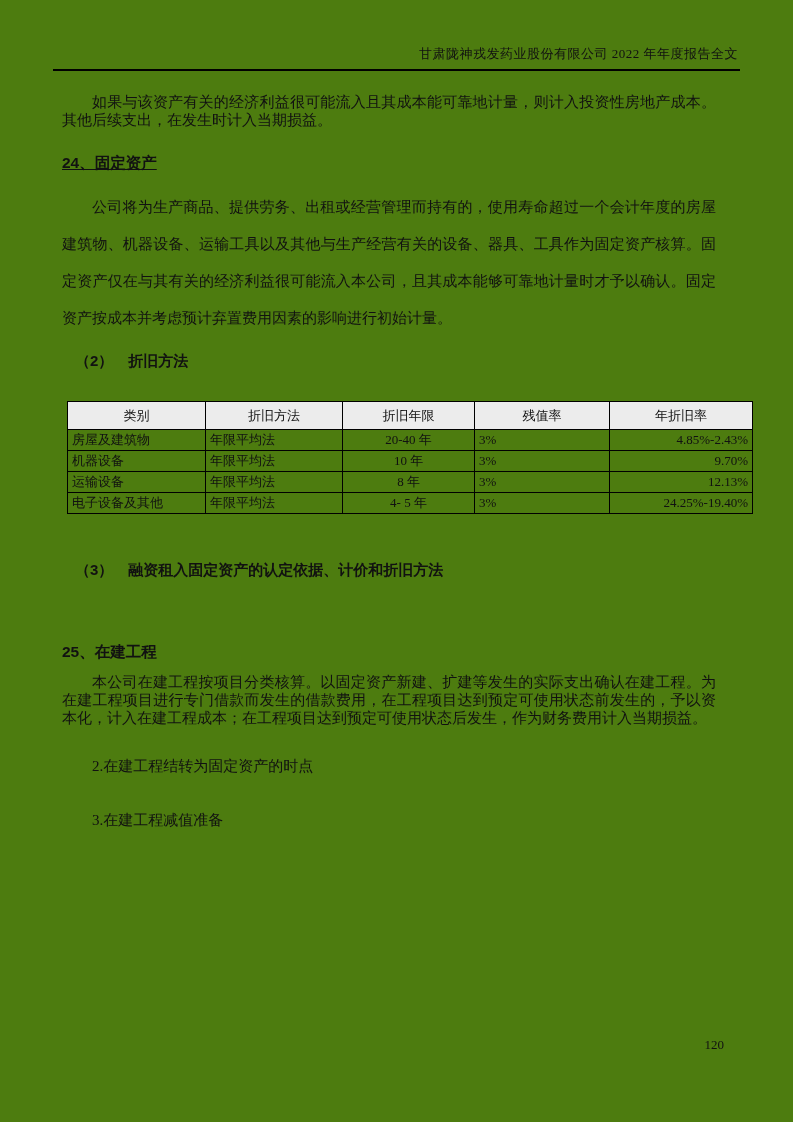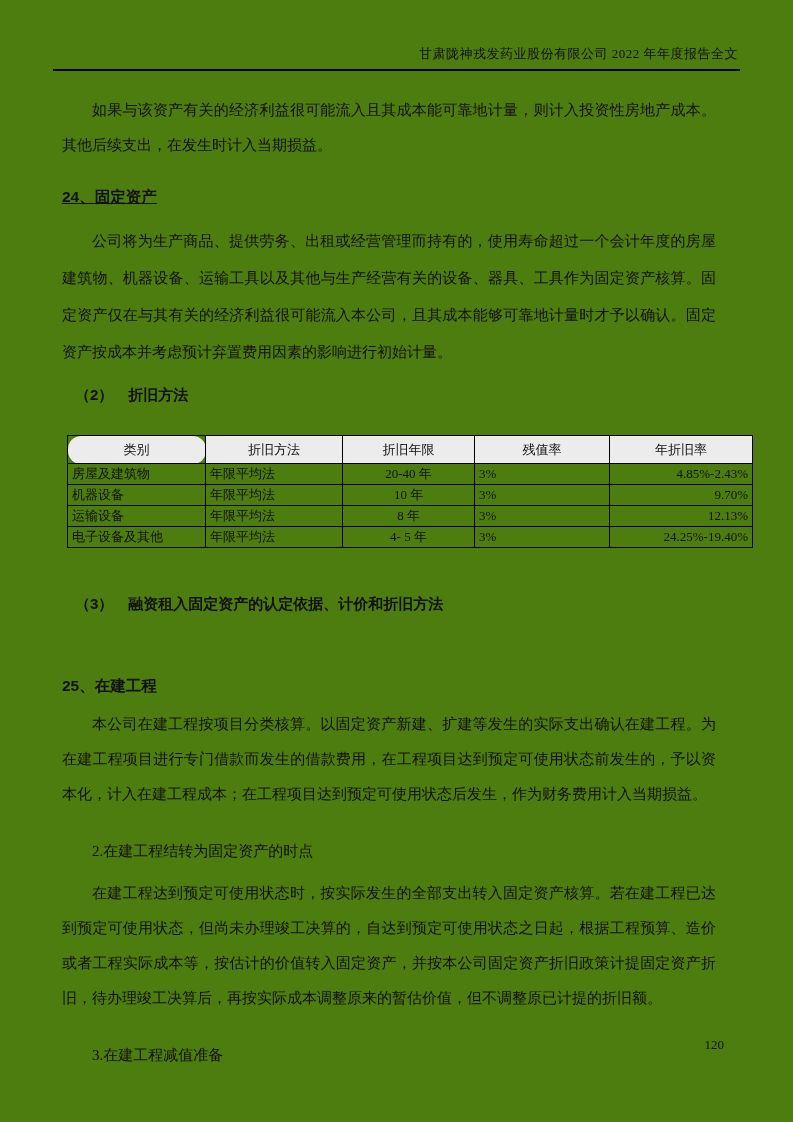--- a/index.html
+++ b/index.html
@@ -21,21 +21,21 @@
     padding-right:2px;
   }
   .header-rule{
     border:none;
     border-top:2px solid #000;
     margin:7px 0 0 0;
   }
   p{margin:0;}
   .body-text{
     font-size:15px;
-    line-height:35px;
+    line-height:18px;
     text-align:justify;
     text-indent:2em;
     margin-left:9px;
     margin-right:24px;
   }
   .p-intro{margin-top:22px;}
   .h-main{
     font-family:"Liberation Sans","DejaVu Sans",sans-serif;
     font-weight:700;
     font-size:15.5px;
@@ -68,21 +68,21 @@
     overflow:hidden;
     white-space:nowrap;
   }
   .dep-table thead th{
     background:#ececec;
     text-align:center;
     height:25px;
   }
   .dep-table td{height:15px;}
   .dep-table{border:1.5px solid #000;}
-  .col-cat{width:129px;text-align:left;border-radius:13px;}
+  .col-cat{width:129px;text-align:left;}
   .col-method{width:128px;text-align:left;}
   .col-years{width:123px;text-align:center;}
   .col-residual{width:126px;text-align:left;}
   .col-annual{width:134px;text-align:right;}
   td.col-annual{padding-left:22px;}
   .h-sub3{margin-top:47px;}
   .h-25{margin-top:62px;}
   .item-title{
     font-size:15px;
     line-height:29px;
@@ -157,19 +157,18 @@
     </tbody>
   </table>
 
   <h4 class="h-sub h-sub3">（3）　融资租入固定资产的认定依据、计价和折旧方法</h4>
 
   <h3 class="h-main h-25">25、在建工程</h3>
 
   <p class="body-text item-para">本公司在建工程按项目分类核算。以固定资产新建、扩建等发生的实际支出确认在建工程。为在建工程项目进行专门借款而发生的借款费用，在工程项目达到预定可使用状态前发生的，予以资本化，计入在建工程成本；在工程项目达到预定可使用状态后发生，作为财务费用计入当期损益。</p>
 
   <p class="item-title">2.在建工程结转为固定资产的时点</p>
-  <p class="body-text item-para">在建工程达到预定可使用状态时，按实际发生的全部支出转入固定资产核算。若在建工程已达到预定可使用状态，但尚未办理竣工决算的，自达到预定可使用状态之日起，根据工程预算、造价或者工程实际成本等，按估计的价值转入固定资产，并按本公司固定资产折旧政策计提固定资产折旧，待办理竣工决算后，再按实际成本调整原来的暂估价值，但不调整原已计提的折旧额。</p>
 
   <p class="item-title">3.在建工程减值准备</p>
 
   <div class="page-number">120</div>
 
 </div>
 
 </body></html>

